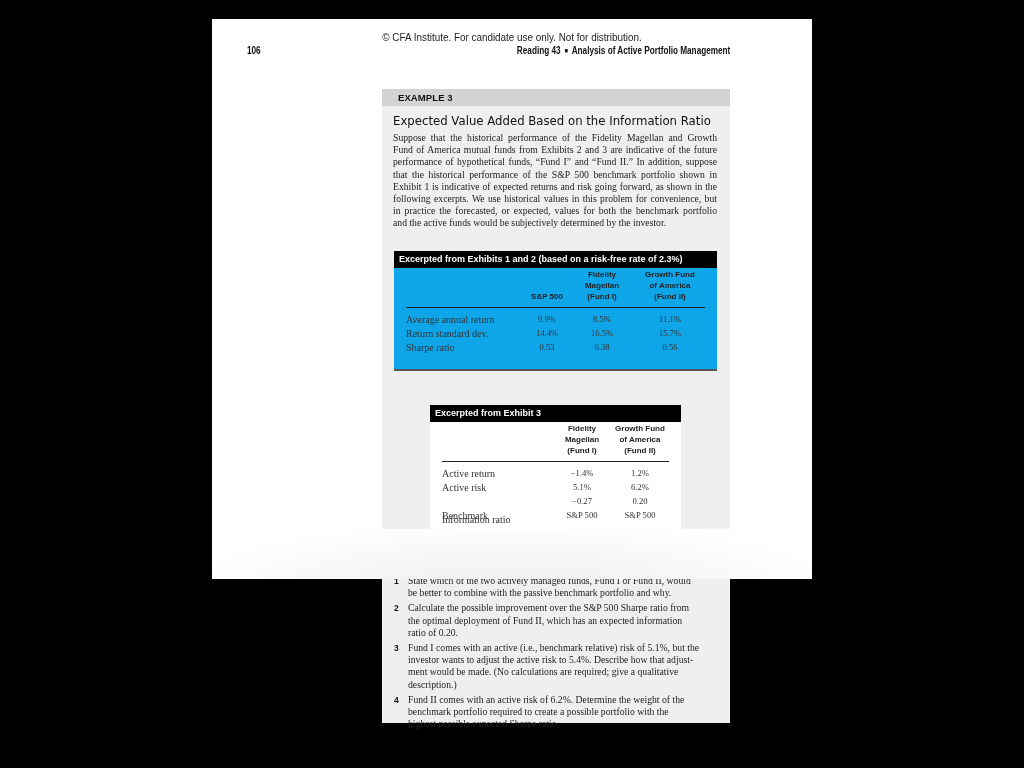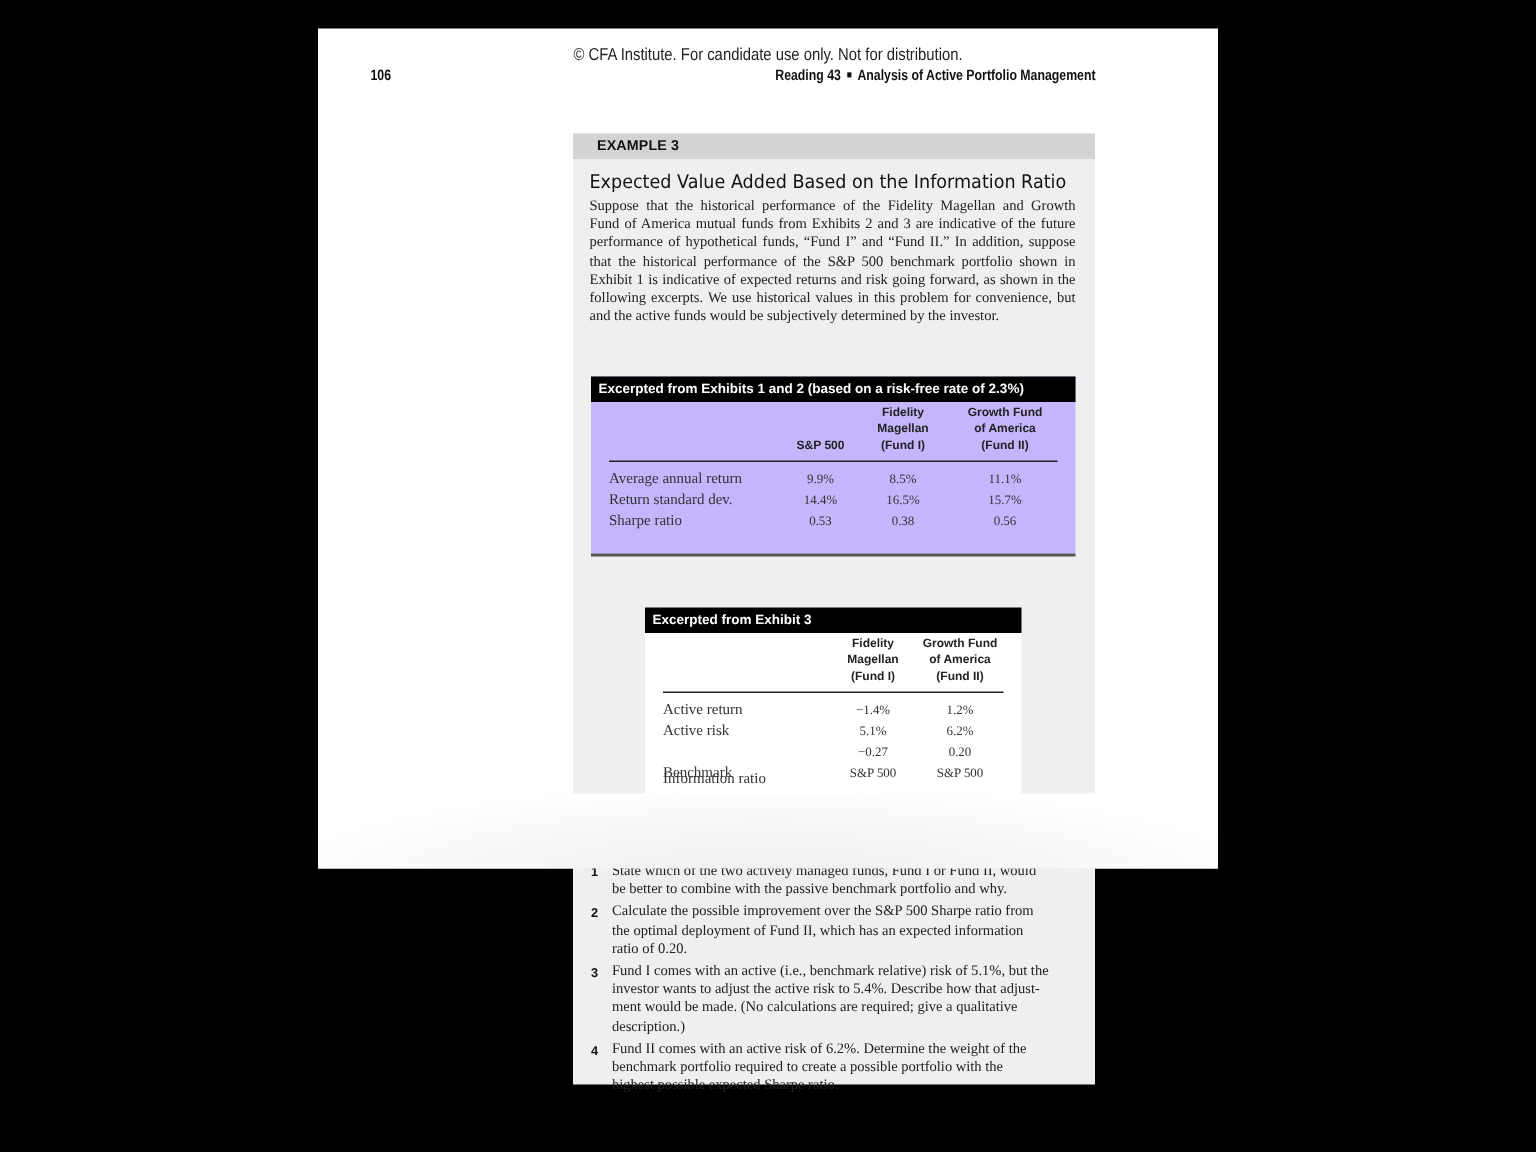--- a/index.html
+++ b/index.html
@@ -46,21 +46,21 @@
       transform: scaleX(0.93); transform-origin: 0 50%;
     }
     .example-body {
       position: absolute; left: 11px; top: 43px; width: 336px;
       font-family: "Liberation Serif", serif; font-size: 9.7px; line-height: 12.2px; color: #222;
     }
     .example-body .line { white-space: nowrap; text-align: justify; text-align-last: justify; display: block; width: 324px; }
     .example-body .line.last { text-align-last: left; }
 
     .table1 {
-      position: absolute; left: 12px; top: 162px; width: 323px; height: 118px; background: #c4b5fd;
+      position: absolute; left: 12px; top: 162px; width: 323px; height: 118px; background: #0ea5e9;
     }
     .tbl-header {
       background: #000; color: #fff; height: 17px; line-height: 17px;
       font-family: "Liberation Sans", sans-serif; font-size: 9px; font-weight: bold; padding-left: 5px;
       white-space: nowrap;
     }
     .tbl-bottom {
       position: absolute; left: 0; right: 0; bottom: -2px; height: 2px; background: #555;
     }
     .colhead {
@@ -106,20 +106,21 @@
   <div class="example-box">
     <div class="example-label">EXAMPLE 3</div>
     <div class="example-title">Expected Value Added Based on the Information Ratio</div>
     <div class="example-body">
       <span class="line">Suppose that the historical performance of the Fidelity Magellan and Growth</span>
       <span class="line">Fund of America mutual funds from Exhibits 2 and 3 are indicative of the future</span>
       <span class="line">performance of hypothetical funds, “Fund I” and “Fund II.” In addition, suppose</span>
       <span class="line">that the historical performance of the S&amp;P 500 benchmark portfolio shown in</span>
       <span class="line">Exhibit 1 is indicative of expected returns and risk going forward, as shown in the</span>
       <span class="line">following excerpts. We use historical values in this problem for convenience, but</span>
+      <span class="line">in practice the forecasted, or expected, values for both the benchmark portfolio</span>
       <span class="line last">and the active funds would be subjectively determined by the investor.</span>
     </div>
 
     <div class="table1">
       <div class="tbl-header">Excerpted from Exhibits 1 and 2 (based on a risk-free rate of 2.3%)</div>
       <div class="colhead" style="left:128px; top:40px; width:50px;">
         <div>S&amp;P 500</div>
       </div>
       <div class="colhead" style="left:180px; top:18px; width:56px;">
         <div>Fidelity</div>

